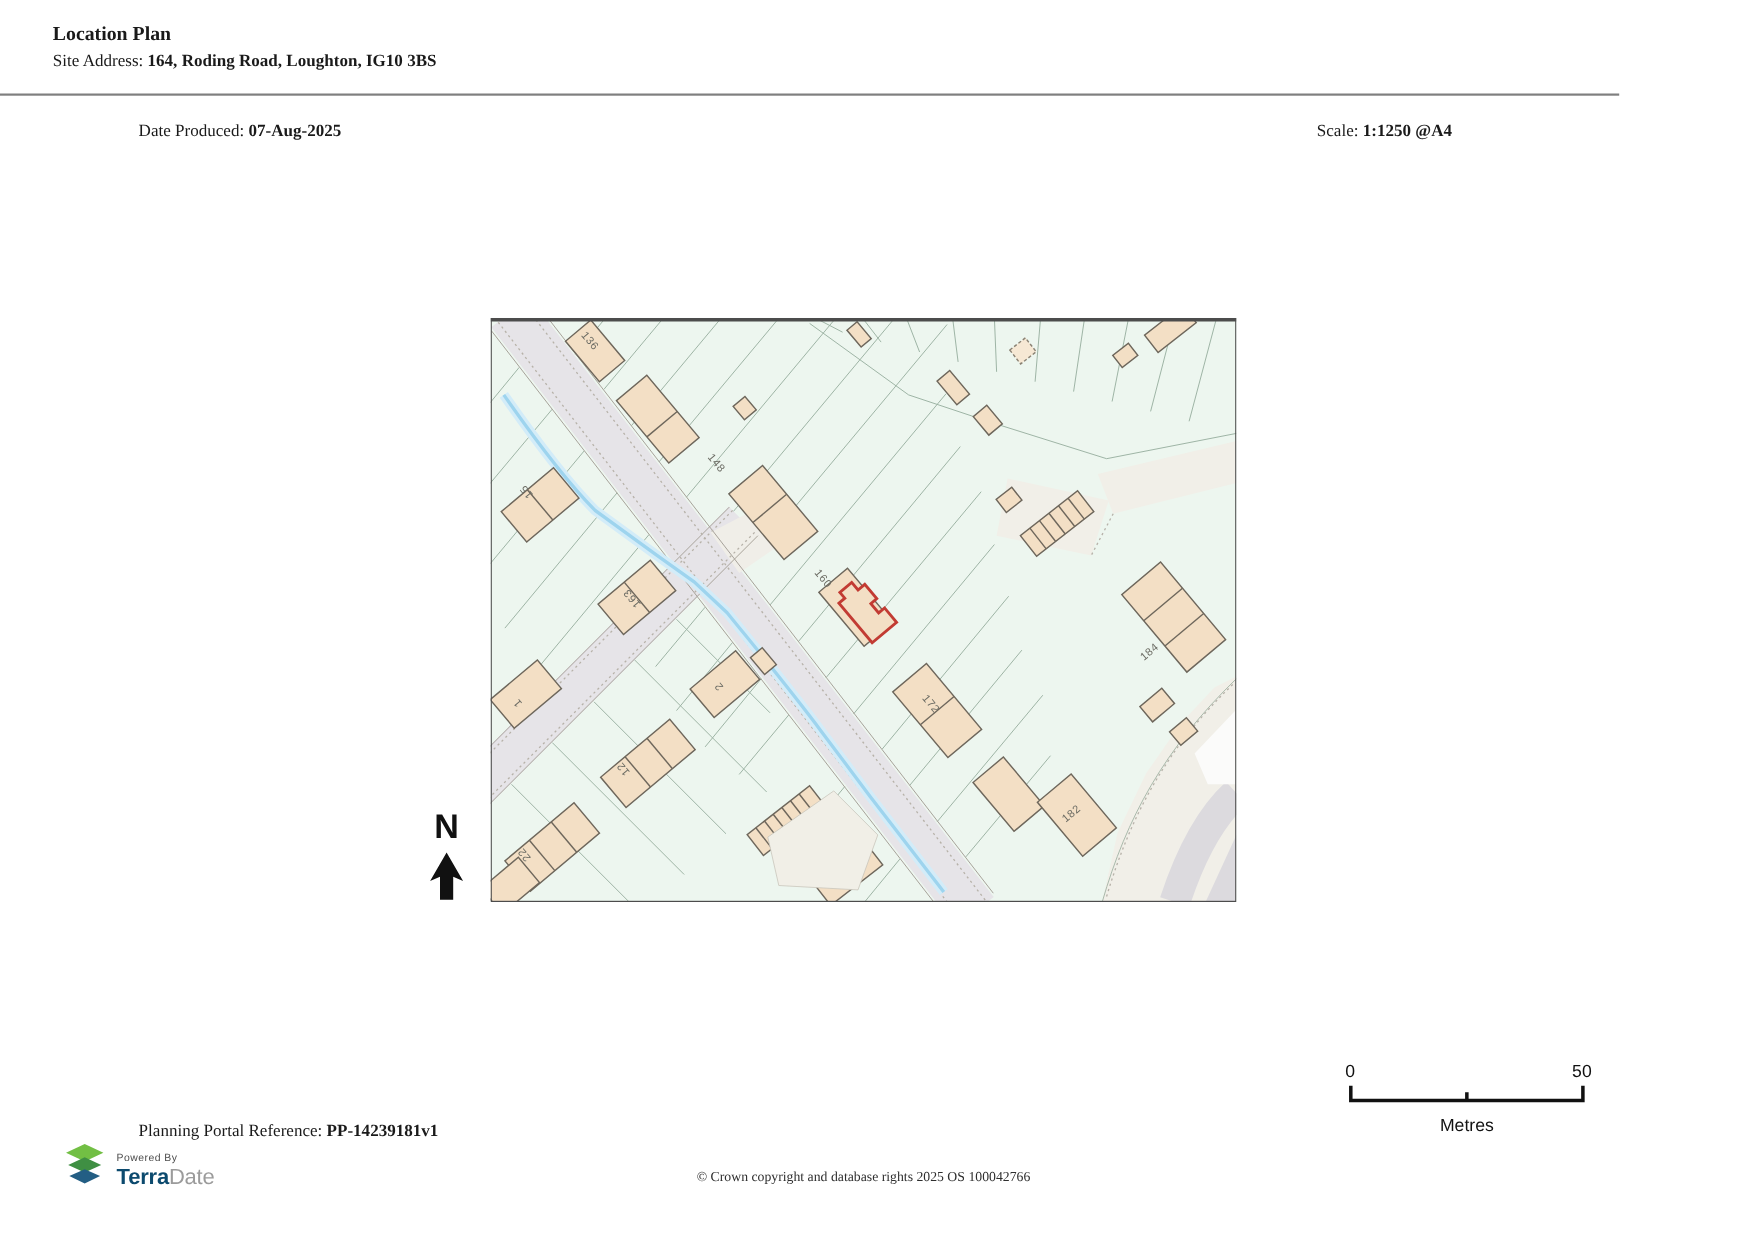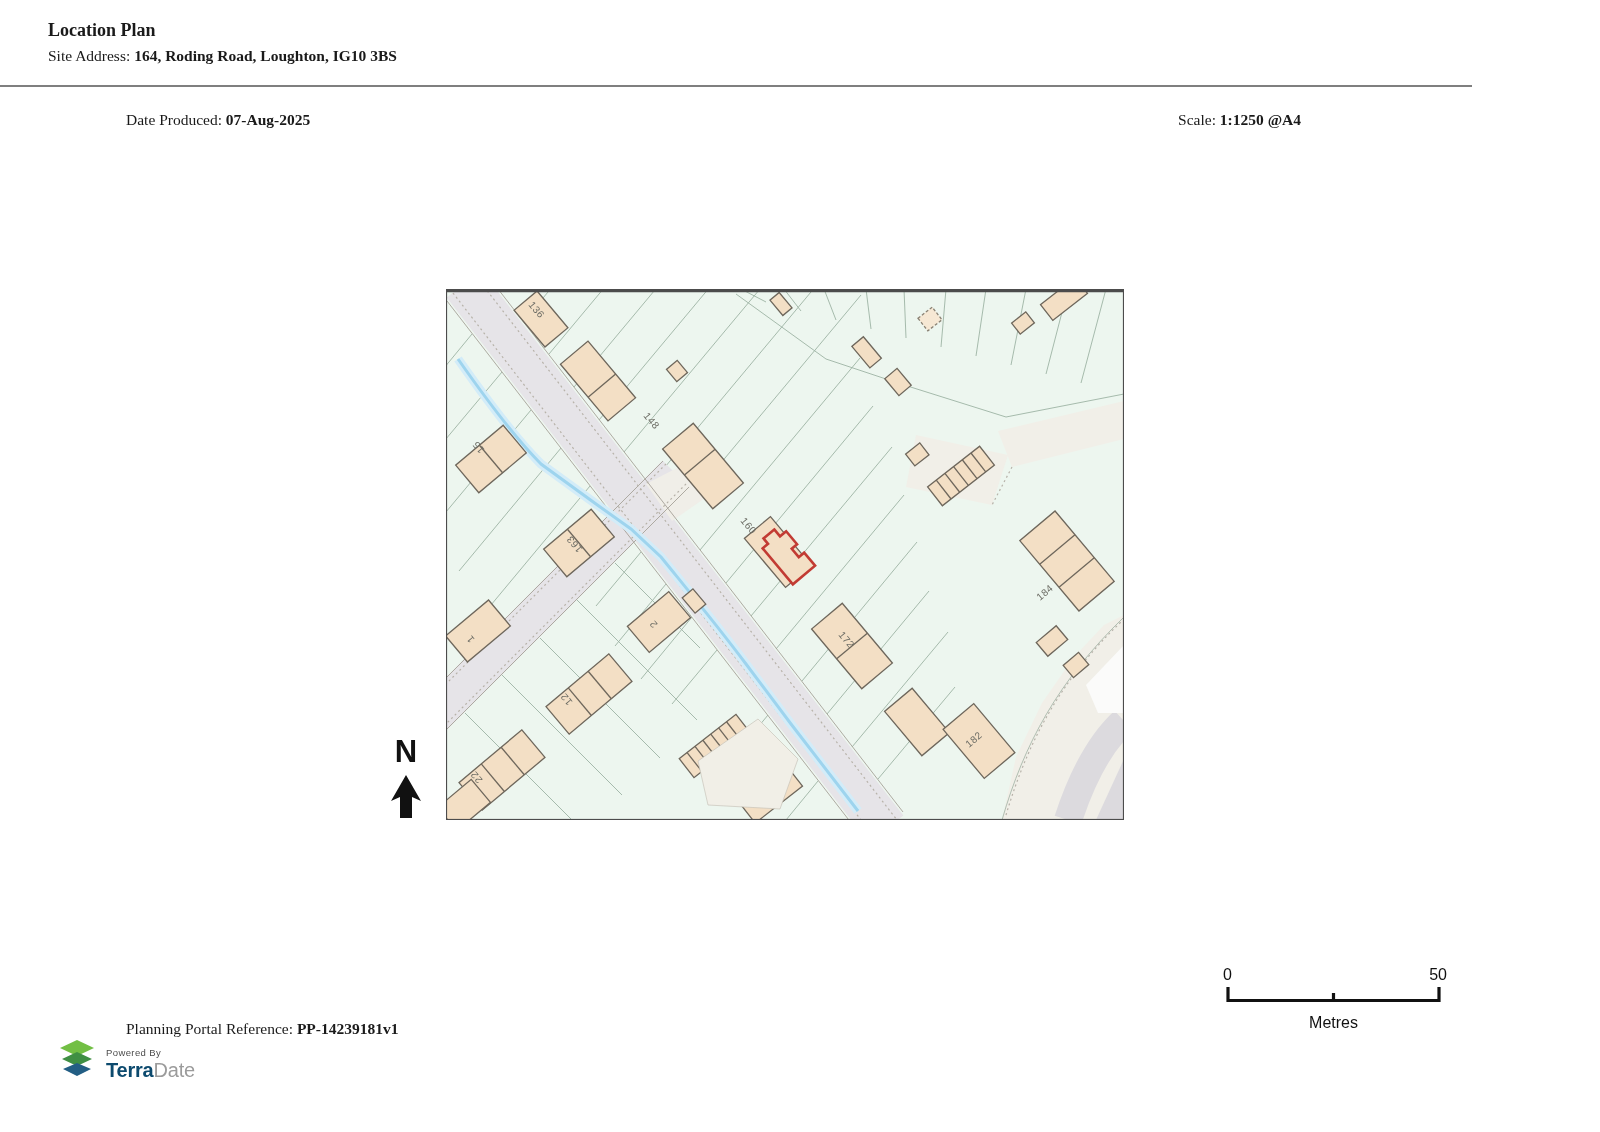--- a/index.html
+++ b/index.html
@@ -13,21 +13,21 @@
   .site-address { position:absolute; left:48px; top:47px; font-size:15.5px; }
   .site-address b { font-weight:bold; }
   .rule { position:absolute; left:0; top:85px; width:1600px; height:2px; background:#7f7f7f; }
 
   .pp-logo { position:absolute; left:1341px; top:16px; height:48px; display:flex; align-items:center; }
   .pp-logo-text { font-family:"Liberation Sans", sans-serif; font-size:24px; letter-spacing:-0.3px; margin-left:8px; }
   .pp-logo-text .p1 { color:#1d1d1b; font-weight:bold; }
   .pp-logo-text .p2 { color:#9d9d9c; font-weight:400; }
 
   .date-line { position:absolute; left:126px; top:111px; font-size:15.5px; }
-  .scale-line { position:absolute; right:171px; top:111px; font-size:15.5px; text-align:right; }
+  .scale-line { position:absolute; right:152px; top:111px; font-size:15.5px; text-align:right; }
   .date-line b, .scale-line b, .ref-line b { font-weight:bold; }
 
   
   .map-wrap { position:absolute; left:446px; top:289px; width:678px; height:531px; background:#edf6ef; }
   .map-wrap svg { display:block; }
 
   
   .north { position:absolute; left:384px; top:736px; width:44px; text-align:center;
            font-family:"Liberation Sans", sans-serif; }
   .north .n { font-size:31px; font-weight:bold; color:#111; line-height:1; }
@@ -340,14 +340,15 @@
       <polygon points="21,23 35,29 21,36 7,29" fill="#235e84"></polygon>
     </svg>
     <div class="tq-text">
       <div class="tq-powered">Powered By</div>
       <div class="tq-name">
         <span class="t1">Terra</span><span class="t2">Date</span>
       </div>
     </div>
   </div>
 
+  <div class="copyright">© Crown copyright and database rights 2025 OS 100042766</div>
 
 </div>
 
 </body></html>

